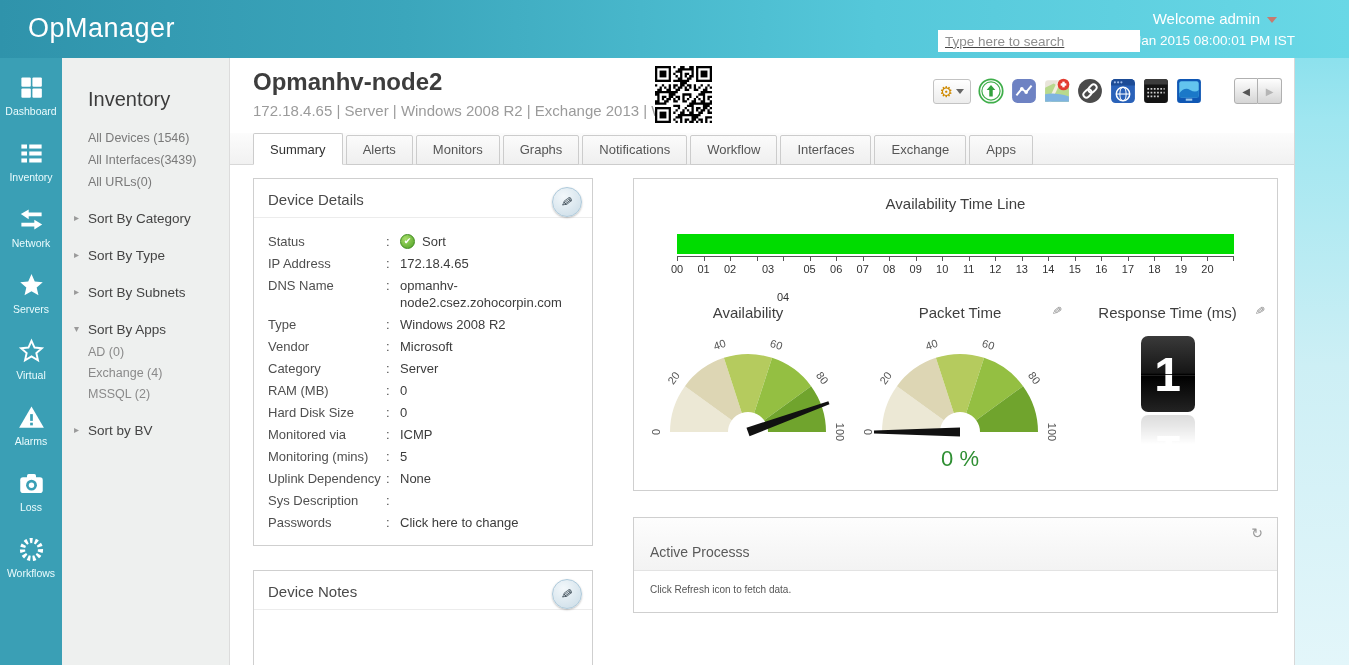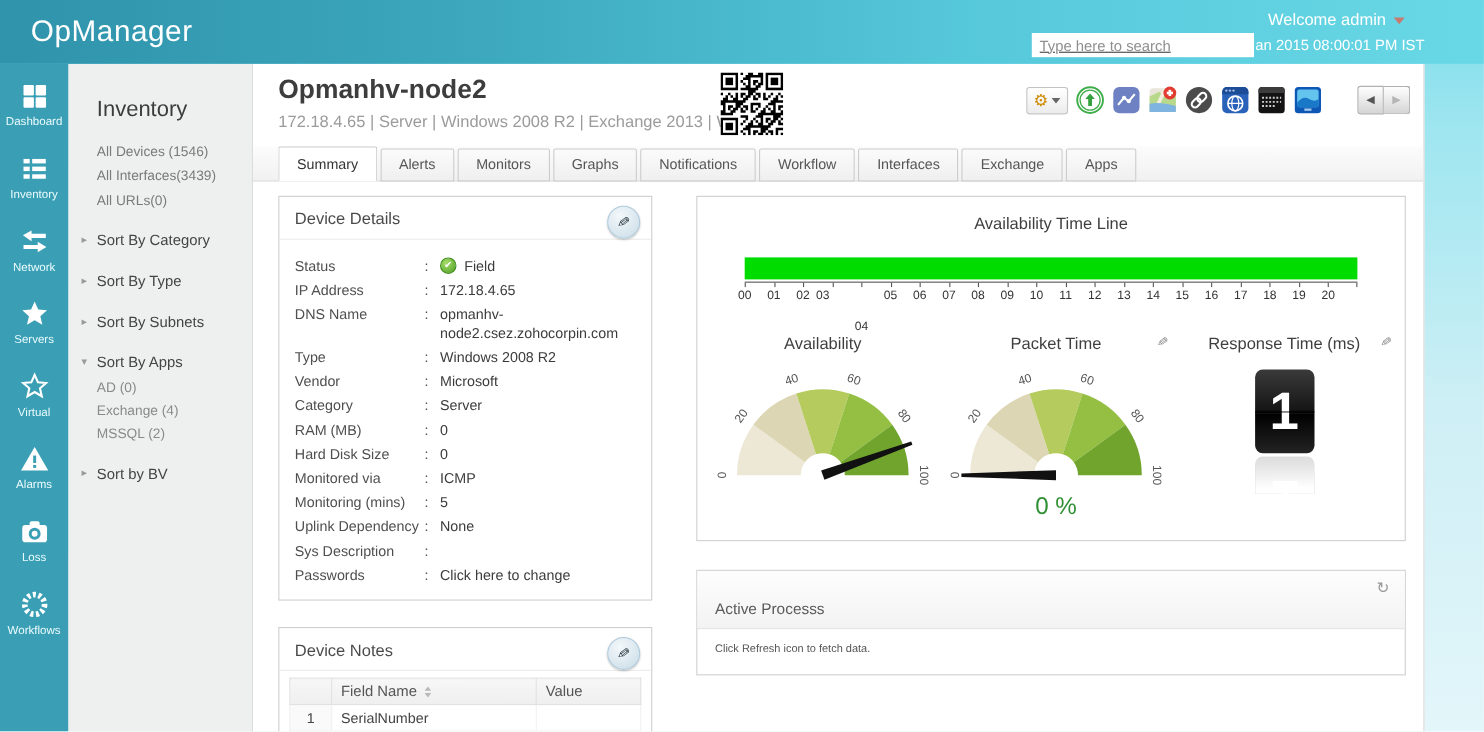--- a/index.html
+++ b/index.html
@@ -354,21 +354,21 @@
           <span class="edit-circle">
               <span class="pencil">✎</span>
             </span>
         </div>
         <div class="dd-rows" id="dd-rows">
             <div class="dd-row">
               <span class="dd-label">Status</span>
               <span class="dd-colon">:</span>
               <span class="dd-valwrap">
                 <span class="check-icon">✔</span>
-                <span class="dd-value">Field</span>
+                <span class="dd-value">Sort</span>
               </span>
             </div>
             <div class="dd-row">
               <span class="dd-label">IP Address</span>
               <span class="dd-colon">:</span>
               <span class="dd-valwrap">
                 <span class="dd-value">172.18.4.65</span>
               </span>
             </div>
             <div class="dd-row">
@@ -451,55 +451,36 @@
           </div>
       </div>
 
       <div class="panel notes-panel">
         <div class="panel-header">
           <span>Device Notes</span>
           <span class="edit-circle">
               <span class="pencil">✎</span>
             </span>
         </div>
-        <table class="notes-table">
-          <thead>
-            <tr>
-              <th class="th-num"></th>
-              <th><span>Field Name</span><span class="sort-arrows">
-                    <span class="sa-up"></span>
-                    <span class="sa-down"></span>
-                  </span></th>
-              <th><span>Value</span></th>
-            </tr>
-          </thead>
-          <tbody id="notes-tbody">
-              <tr>
-                <td class="td-num">1</td>
-                <td>SerialNumber</td>
-                <td></td>
-              </tr>
-            </tbody>
-        </table>
       </div>
     </div>
 
     <div class="col-right">
       <div class="panel avail-panel">
         <div class="avail-title">Availability Time Line</div>
         <div class="tl-bar" id="tl-bar" style="background: rgb(0, 220, 0);"></div>
         <div class="tl-axis" id="tl-axis">
             <span class="tl-tick" style="left: 0px;"></span>
             <span class="tl-label" style="left: 0px;">00</span>
             <span class="tl-tick" style="left: 26.5238px;"></span>
             <span class="tl-label" style="left: 26.5238px;">01</span>
             <span class="tl-tick" style="left: 53.0476px;"></span>
             <span class="tl-label" style="left: 53.0476px;">02</span>
             <span class="tl-tick" style="left: 79.5714px;"></span>
-            <span class="tl-label" style="left: 71px;">03</span>
+            <span class="tl-label" style="left: 91px;">03</span>
             <span class="tl-tick" style="left: 106.095px;"></span>
             <span class="tl-label" style="left: 106.095px; margin-top: 28px;">04</span>
             <span class="tl-tick" style="left: 132.619px;"></span>
             <span class="tl-label" style="left: 132.619px;">05</span>
             <span class="tl-tick" style="left: 159.143px;"></span>
             <span class="tl-label" style="left: 159.143px;">06</span>
             <span class="tl-tick" style="left: 185.667px;"></span>
             <span class="tl-label" style="left: 185.667px;">07</span>
             <span class="tl-tick" style="left: 212.19px;"></span>
             <span class="tl-label" style="left: 212.19px;">08</span>

